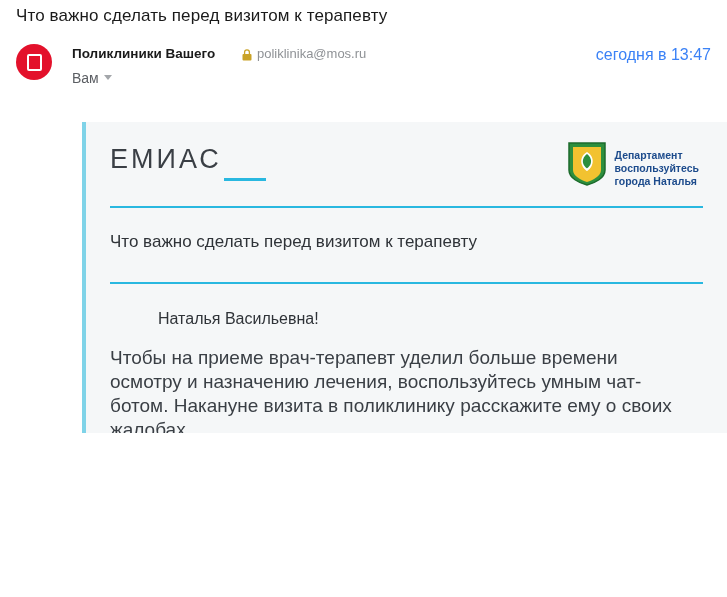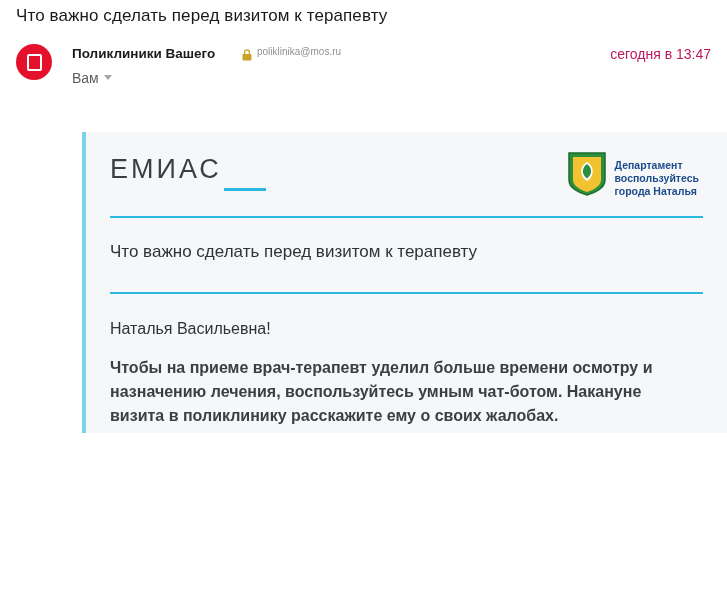--- a/index.html
+++ b/index.html
@@ -65,21 +65,21 @@
     position: absolute;
     left: 226px;
     top: 3px;
     width: 10px;
     height: 12px;
   }
   .sender-email {
     position: absolute;
     left: 241px;
     top: 2px;
-    font-size: 10px;
+    font-size: 13px;
     color: #8f9296;
   }
   .recipient {
     position: absolute;
     left: 56px;
     top: 26px;
     font-size: 14px;
     color: #5b5e63;
   }
   .recipient-caret {
@@ -88,29 +88,29 @@
     top: 31px;
     width: 0; height: 0;
     border-left: 4px solid transparent;
     border-right: 4px solid transparent;
     border-top: 5px solid #a3a6aa;
   }
   .mail-date {
     position: absolute;
     right: 0;
     top: 2px;
-    font-size: 14px;
-    color: #be185d;
+    font-size: 16px;
+    color: #3b82f6;
   }
 
   
   .letter {
     position: absolute;
     left: 82px;
-    top: 132px;
+    top: 122px;
     width: 645px;
     min-height: 461px;
     background: #f5f7f8;
     border-left: 4px solid #7fd3e8;
     padding: 0;
   }
 
   
   .logo-row {
     position: relative;
@@ -162,28 +162,28 @@
   .letter-title {
     font-size: 17px;
     color: #2f3338;
     padding: 24px 24px 22px 24px;
   }
 
   .greeting {
     font-size: 16px;
     color: #2f3338;
     padding: 26px 24px 0 24px;
+    margin-left: 48px;
   }
 
   .para {
-    font-size: 16px;
+    font-size: 19px;
     line-height: 24px;
     color: #3a3f45;
     padding: 18px 40px 0 24px;
-    font-weight: bold;
   }
   .para a {
     color: #2aa9e0;
     text-decoration: none;
   }
 </style>
 </head>
 <body>
 
 <div id="page">

